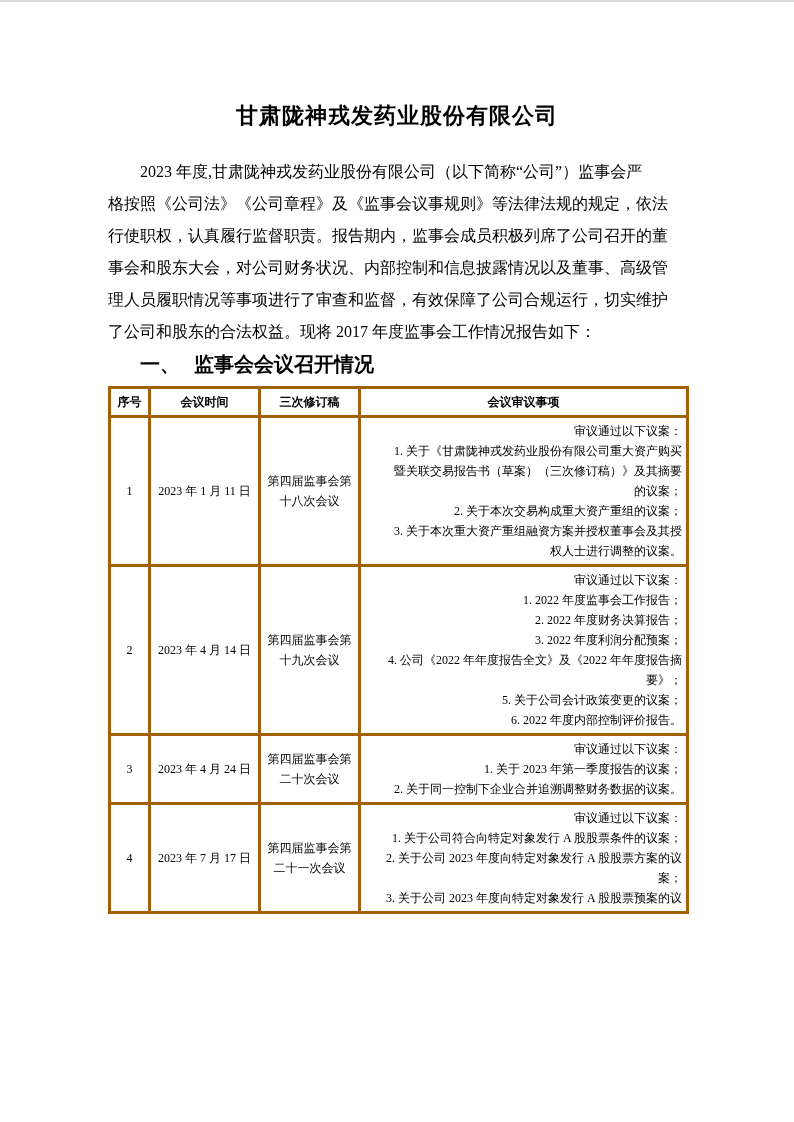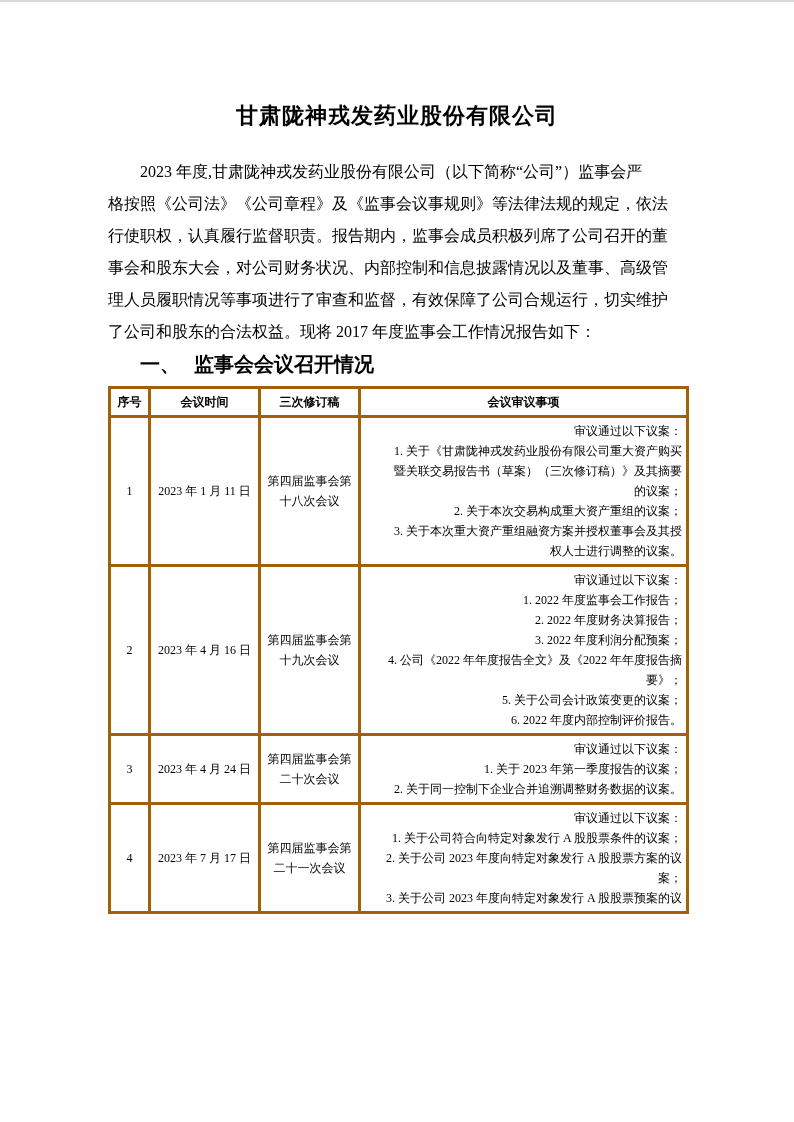--- a/index.html
+++ b/index.html
@@ -136,21 +136,21 @@
         <td class="cell-items">审议通过以下议案：
 1. 关于《甘肃陇神戎发药业股份有限公司重大资产购买
 暨关联交易报告书（草案）（三次修订稿）》及其摘要
 的议案；
 2. 关于本次交易构成重大资产重组的议案；
 3. 关于本次重大资产重组融资方案并授权董事会及其授
 权人士进行调整的议案。</td>
       </tr>
       <tr>
         <td class="cell-no">2</td>
-        <td class="cell-date">2023 年 4 月 16 日</td>
+        <td class="cell-date">2023 年 4 月 14 日</td>
         <td class="cell-session">第四届监事会第
 十九次会议</td>
         <td class="cell-items">审议通过以下议案：
 1. 2022 年度监事会工作报告；
 2. 2022 年度财务决算报告；
 3. 2022 年度利润分配预案；
 4. 公司《2022 年年度报告全文》及《2022 年年度报告摘
 要》；
 5. 关于公司会计政策变更的议案；
 6. 2022 年度内部控制评价报告。</td>

